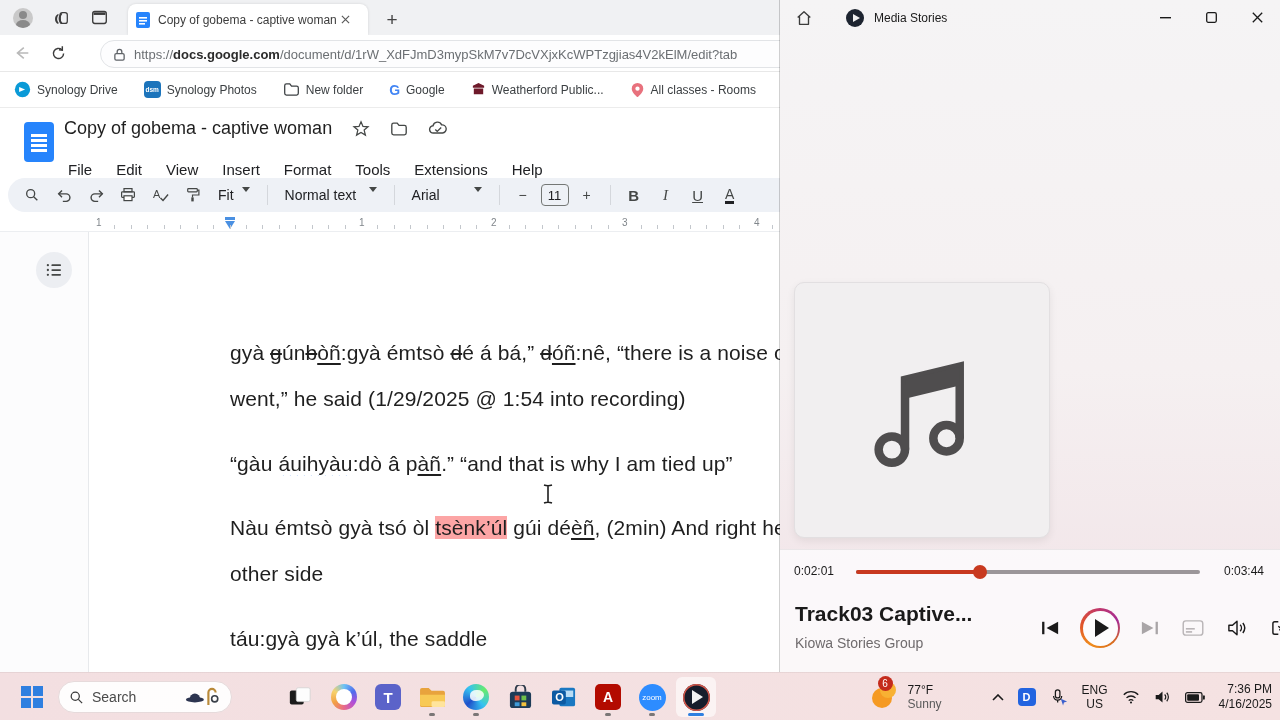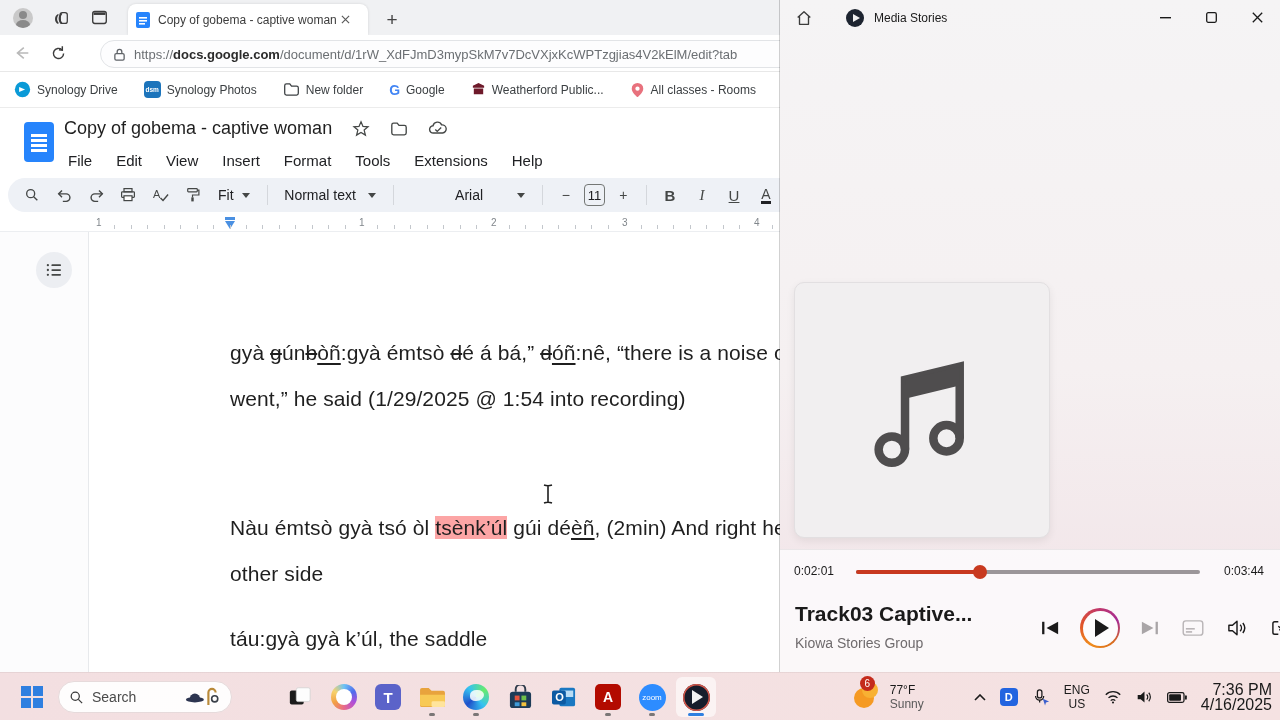--- a/index.html
+++ b/index.html
@@ -27,26 +27,26 @@
   .bm-item { display:flex; align-items:center; gap:6px; white-space:nowrap; }
   .bm-label { font-size:12px; color:#3c4043; }
   .bm-ic { width:17px; height:17px; border-radius:4px; display:flex; align-items:center; justify-content:center; font-size:9px; font-weight:bold; color:#fff; }
 
   
   #docs { position:absolute; left:0; top:108px; width:780px; height:564px; background:#fff; }
   #docs-icon { position:absolute; left:24px; top:14px; width:30px; height:40px; background:#2684fc; border-radius:4px; }
   #docs-icon::before { content:""; position:absolute; left:7px; top:12px; width:16px; height:2.5px; background:#fff; box-shadow:0 5px 0 #fff, 0 10px 0 #fff, 0 15px 0 #fff; }
   #docs-title-row { position:absolute; left:64px; top:10px; display:flex; align-items:center; gap:20px; }
   #docs-title { font-size:18px; color:#1f1f1f; }
-  #docs-menus { position:absolute; left:62px; top:42px; display:flex; gap:12px;align-items:center; }
+  #docs-menus { position:absolute; left:62px; top:51px; display:flex; gap:12px;align-items:center; }
   .menu-item { font-size:15px; color:#202124; padding:2px 6px; border-radius:4px; }
   #docs-toolbar { position:absolute; left:8px; top:70px; width:772px; height:34px; background:#eef1f6; border-radius:17px 0 0 17px; display:flex; align-items:center; padding-left:10px; gap:4px; }
   .tool-btn { min-width:28px; height:26px; display:flex; align-items:center; justify-content:center; border-radius:4px; font-size:14px; color:#444746; }
   .tool-sep { width:1px; height:20px; background:#d4d7dc; margin:0 5px; }
-  .tool-dd { display:flex; align-items:center; gap:8px; padding:0 8px; font-size:14px; color:#202124; }
+  .tool-dd { display:flex; align-items:flex-start; gap:8px; padding:0 8px; font-size:14px; color:#202124; }
   .dd-arrow { width:0; height:0; border-left:4px solid transparent; border-right:4px solid transparent; border-top:5px solid #444746; }
   #font-size-box { width:28px; height:22px; border:1px solid #747775; border-radius:4px; display:flex; align-items:center; justify-content:center; font-size:13px; color:#202124; background:#fff0; }
   .fmt-b { font-weight:bold; font-size:15px; }
   .fmt-i { font-style:italic; font-family:"Liberation Serif", serif; font-size:15px; }
   .fmt-u { text-decoration:underline; font-size:15px; }
   .fmt-a { font-size:14px; border-bottom:3px solid #202124; line-height:14px; }
 
   
   #ruler { position:absolute; left:0; top:108px; width:780px; height:16px; background:#fff; border-bottom:1px solid #eceef1; }
   .ruler-num { position:absolute; top:1px; font-size:10px; color:#80868b; }
@@ -104,21 +104,21 @@
   .sq-ic { width:26px; height:26px; border-radius:6px; display:flex; align-items:center; justify-content:center; color:#fff; font-weight:bold; }
   #tray { position:absolute; right:8px; top:0; height:48px; display:flex; align-items:center; gap:14px; }
   #weather { display:flex; align-items:center; gap:8px; margin-right:36px; }
   #weather-icon { position:relative; width:30px; height:30px; }
   .sun1 { position:absolute; left:2px; top:6px; width:20px; height:20px; border-radius:50%; background:#f59a23; }
   .sun2 { position:absolute; left:10px; top:0; width:16px; height:16px; border-radius:50%; background:#f8b133; }
   #weather-badge { position:absolute; left:8px; top:-6px; width:15px; height:15px; border-radius:50%; background:#c42b1c; color:#fff; font-size:10px; display:flex; align-items:center; justify-content:center; }
   .tray-2line { font-size:12px; color:#1a1a1a; line-height:14px; }
   .tray-2line .sub { color:#5a5a5a; }
   #lang { font-size:12px; color:#1a1a1a; text-align:center; line-height:14px; }
-  #clock { font-size:16px; color:#1a1a1a; text-align:right; line-height:15px; }
+  #clock { font-size:12px; color:#1a1a1a; text-align:right; line-height:15px; }
   .tray-ic { display:flex; align-items:center; justify-content:center; }
   svg { display:block; }
 </style>
 </head>
 <body>
 
 <div id="screen">
 
   <div id="browser-window">
     <div id="tab-bar">
@@ -284,21 +284,21 @@
         <div class="tool-dd">
           <span>Fit</span>
             <span class="dd-arrow"></span>
         </div>
         <div class="tool-sep"></div>
         <div class="tool-dd" style="min-width:108px; justify-content:space-between;">
           <span>Normal text</span>
             <span class="dd-arrow"></span>
         </div>
         <div class="tool-sep"></div>
-        <div class="tool-dd" style="min-width:86px; justify-content:space-between;margin-left:44px;">
+        <div class="tool-dd" style="min-width:86px; justify-content:space-between;">
           <span>Arial</span>
             <span class="dd-arrow"></span>
         </div>
         <div class="tool-sep"></div>
         <div class="tool-btn">−</div>
         <div id="font-size-box">11</div>
         <div class="tool-btn">+</div>
         <div class="tool-sep"></div>
         <div class="tool-btn fmt-b">B</div>
         <div class="tool-btn fmt-i">I</div>
@@ -362,20 +362,21 @@
               <circle cx="2" cy="2.5" r="1.3" fill="#444746"></circle>
               <rect x="6" y="1.5" width="11" height="2" rx="1" fill="#444746"></rect>
               <circle cx="2" cy="8" r="1.3" fill="#444746"></circle>
               <rect x="6" y="7" width="11" height="2" rx="1" fill="#444746"></rect>
               <circle cx="2" cy="13.5" r="1.3" fill="#444746"></circle>
               <rect x="6" y="12.5" width="11" height="2" rx="1" fill="#444746"></rect>
             </svg>
         </div>
         <div class="doc-line" style="top:109px"><span>gyà </span><span class="seg-strike">g</span><span>ún</span><span class="seg-strike">b</span><span class="seg-u">òñ</span><span>:gyà émtsò </span><span class="seg-strike">d</span><span>é á bá,” </span><span class="seg-strike">d</span><span class="seg-u">óñ</span><span>:nê, “there is a noise of a</span></div>
         <div class="doc-line" style="top:155px"><span>went,” he said (1/29/2025 @ 1:54 into recording)</span></div>
+        <div class="doc-line" style="top:220px"><span>“gàu </span><span class="seg-wavy">áuihyàu</span><span>:dò â p</span><span class="seg-u">àñ</span><span>.” “and that is why I am tied up”</span></div>
         <div class="doc-line" style="top:284px"><span>Nàu émtsò gyà tsó òl </span><span class="seg-hl">tsènk’úl</span><span> gúi dé</span><span class="seg-u">èñ</span><span>, (2min) And right here</span></div>
         <div class="doc-line" style="top:395px"><span>táu:gyà gyà k’úl, the saddle</span></div>
         <div class="doc-line" style="top:330px"><span>other side</span></div>
 
         <div id="text-cursor">
           <svg width="12" height="20" viewBox="0 0 12 20">
               <path d="M2 1 q4 1.5 8 0 M2 19 q4-1.5 8 0 M6 1.6 V18.4" fill="none" stroke="#1f1f1f" stroke-width="1.6"></path>
             </svg>
         </div>
       </div>

